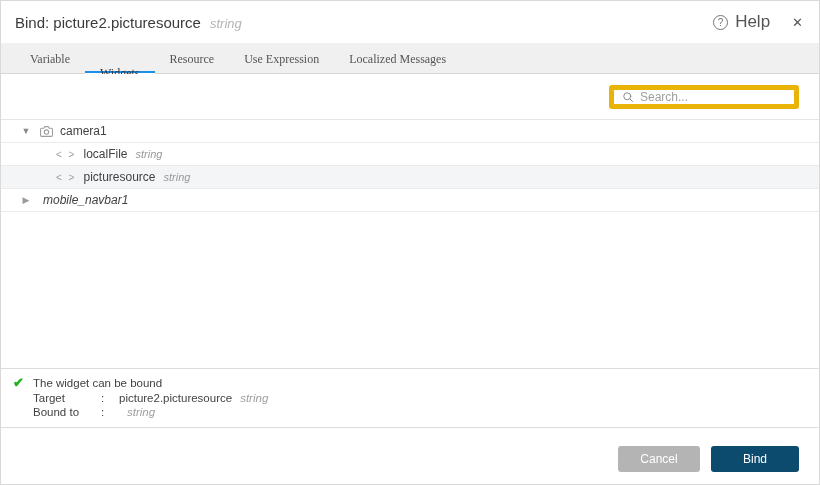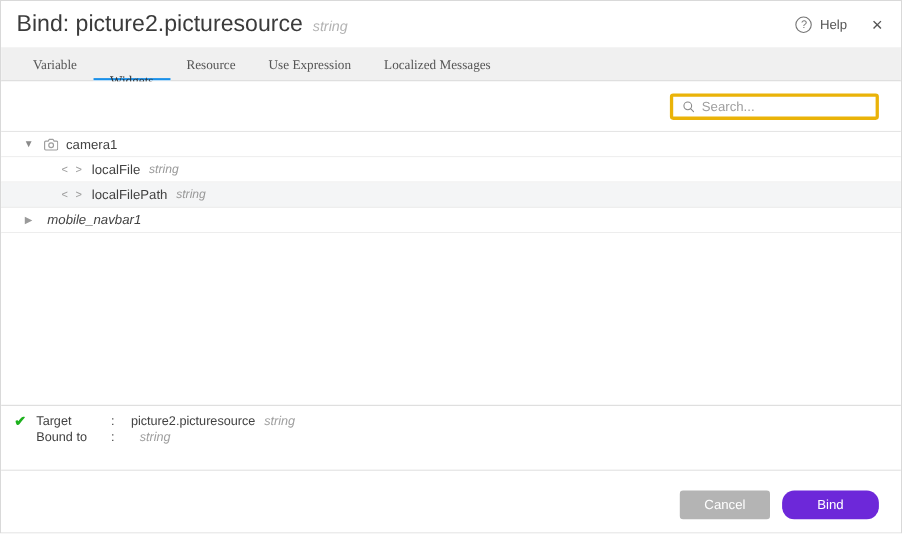--- a/index.html
+++ b/index.html
@@ -17,30 +17,30 @@
     overflow: hidden;
   }
   
   .header {
     height: 42px; flex: 0 0 42px;
     display: flex; align-items: center; justify-content: space-between;
     padding: 0 16px 0 14px;
     background: #fff;
   }
   .title-wrap { display: flex; align-items: baseline; }
-  .title { font-size: 21px; color: #3b3b3b; }
+  .title { font-size: 15px; color: #3b3b3b; }
   .title-type { font-size: 13px; font-style: italic; color: #b3b3b3; margin-left: 9px; }
   .header-right { display: flex; align-items: center; }
   .help-icon {
     width: 15px; height: 15px; border: 1px solid #757575; border-radius: 50%;
     font-size: 10px; color: #757575; display: inline-flex;
     align-items: center; justify-content: center;
     cursor: pointer;
   }
-  .help-label { font-size: 12px; color: #555; margin: 0 0 0 7px; cursor: pointer; }
+  .help-label { font-size: 17px; color: #555; margin: 0 0 0 7px; cursor: pointer; }
   .close-icon { font-size: 13px; color: #555; margin-left: 22px; cursor: pointer; }
   
   .tabbar {
     height: 31px; flex: 0 0 31px;
     background: #f0f0f0;
     border-bottom: 1px solid #d8d8d8;
     display: flex; align-items: stretch;
     padding-left: 14px;
   }
   .tab {
@@ -58,21 +58,21 @@
     margin-top: 28px;
   }
   
   .toolbar {
     height: 45px; flex: 0 0 45px;
     display: flex; align-items: center; justify-content: flex-end;
     padding-right: 20px; background: #fff;
   }
   .search-box {
     width: 190px; height: 24px;
-    border: 3px solid #eab308; border-radius: 3px;
+    border: 5px solid #eab308; border-radius: 3px;
     display: flex; align-items: center;
     padding: 0 8px; background: #fff;
   }
   .search-box svg { flex: 0 0 auto; }
   .search-input {
     border: none; outline: none; flex: 1; min-width: 0;
     font-family: "Liberation Sans", sans-serif;
     font-size: 12px; color: #424242; margin-left: 6px;
   }
   .search-input::placeholder { color: #9e9e9e; }
@@ -118,21 +118,21 @@
     padding: 18px 20px 0 0; background: #fff;
   }
   .btn {
     height: 26px; min-width: 82px;
     border: none; border-radius: 3px;
     font-family: "Liberation Sans", sans-serif;
     font-size: 12px; color: #fff;
     cursor: pointer; padding: 0 14px;
   }
   .btn-cancel { background: #b4b4b4; margin-right: 11px; }
-  .btn-bind { background: #6d28d9; min-width: 88px; border-radius: 11px; }
+  .btn-bind { background: #0c4a6e; min-width: 88px; }
 </style>
 </head>
 <body>
 
 <div class="dialog">
 
   <div class="header">
     <div class="title-wrap">
       <span class="title">Bind: picture2.picturesource</span>
       <span class="title-type">string</span>
@@ -176,36 +176,39 @@
     </div>
 
     <div class="tree-row indent-1">
       <span class="code-ic">&lt; &gt;</span>
       <span class="tree-label">localFile</span>
       <span class="tree-type">string</span>
     </div>
 
     <div class="tree-row indent-1 selected">
       <span class="code-ic">&lt; &gt;</span>
-      <span class="tree-label">localFilePath</span>
+      <span class="tree-label">picturesource</span>
       <span class="tree-type">string</span>
     </div>
 
     <div class="tree-row indent-0">
       <span class="caret" style="color:#9a9a9a;">▶</span>
       <span class="tree-label" style="margin-left:3px;font-style:italic;">mobile_navbar1</span>
     </div>
 
   </div>
 
   <div class="spacer"></div>
 
   <div class="status">
     <span class="check-icon">✔</span>
     <div class="status-lines">
+      <div class="status-row">
+        <span>The widget can be bound</span>
+      </div>
       <div class="status-row">
         <span class="status-label">Target</span>
         <span class="status-colon">:</span>
         <span class="status-value">picture2.picturesource</span>
         <span class="status-type">string</span>
       </div>
       <div class="status-row">
         <span class="status-label">Bound to</span>
         <span class="status-colon">:</span>
         <span class="status-type">string</span>

